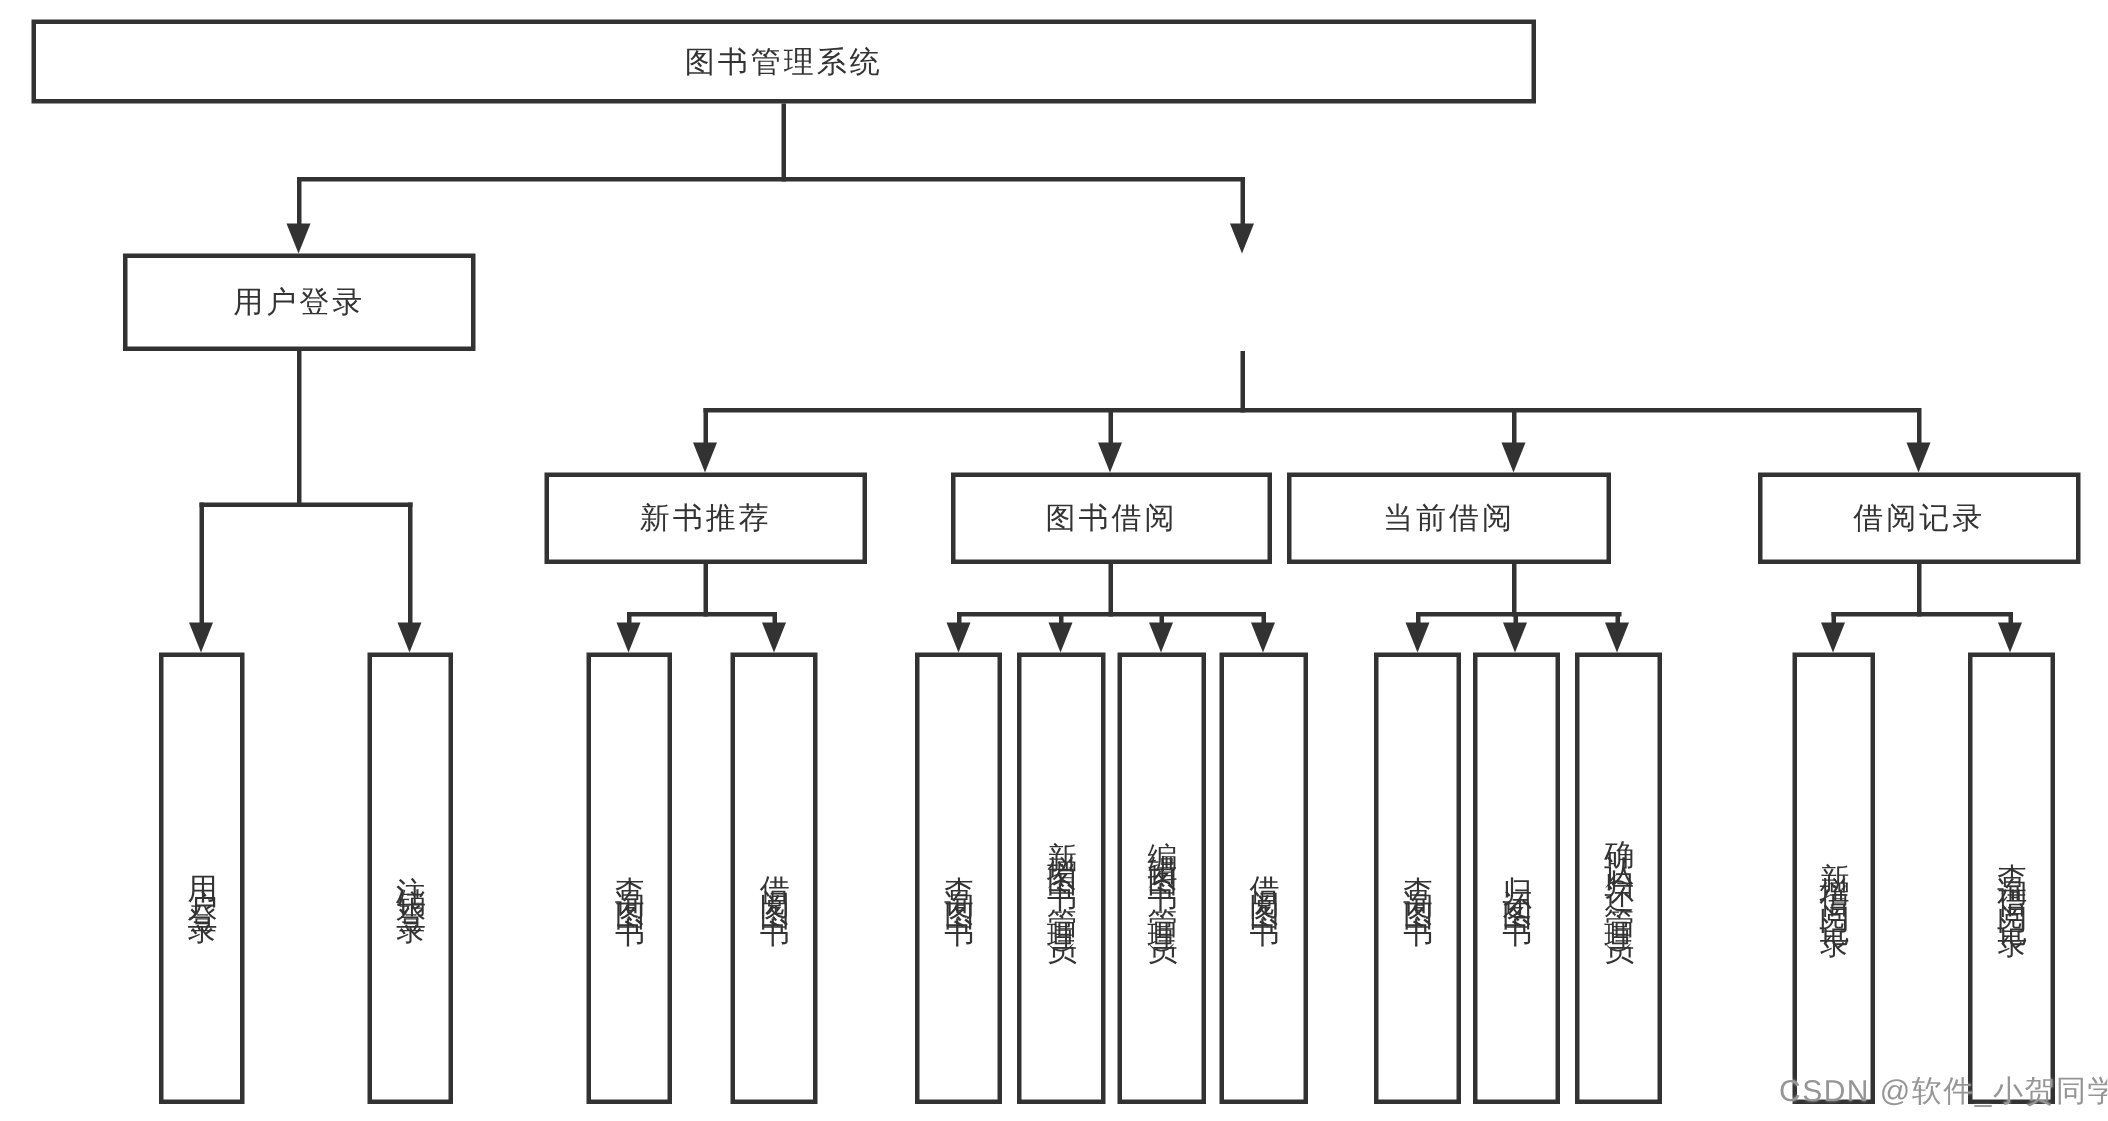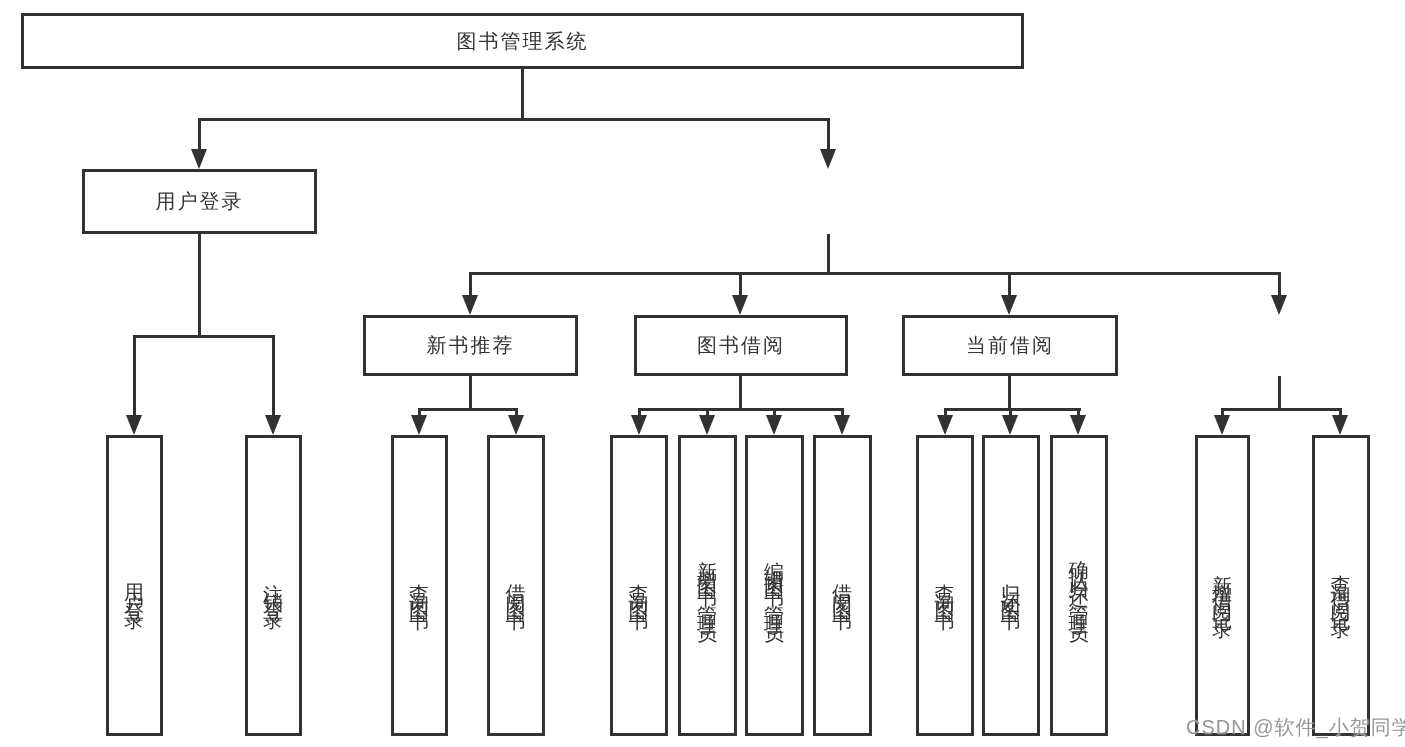--- a/index.html
+++ b/index.html
@@ -58,22 +58,23 @@
 
   <div class="box h-node" style="left:21px;top:13px;width:1003px;height:56px">图书管理系统</div>
 
   <div class="box h-node" style="left:82px;top:169px;width:235px;height:65px">用户登录</div>
 
 
   <div class="box h-node" style="left:363px;top:315px;width:215px;height:61px">新书推荐</div>
 
   <div class="box h-node" style="left:634px;top:315px;width:214px;height:61px">图书借阅</div>
 
-  <div class="box h-node" style="left:902px;top:315px;width:216px;height:61px">当前借阅</div>
+  <div class="box h-node" style="left:858px;top:315px;width:216px;height:61px">当前借阅</div>
 
+  <div class="box h-node" style="left:1172px;top:315px;width:215px;height:61px">借阅记录</div>
 
   <div class="box v-node" style="left:106px;top:435px;width:57px;height:301px">
     <span class="vtext">用户登录</span>
   </div>
   <div class="box v-node" style="left:245px;top:435px;width:57px;height:301px">
     <span class="vtext">注销登录</span>
   </div>
 
   <div class="box v-node" style="left:391px;top:435px;width:57px;height:301px">
     <span class="vtext">查询图书</span>

